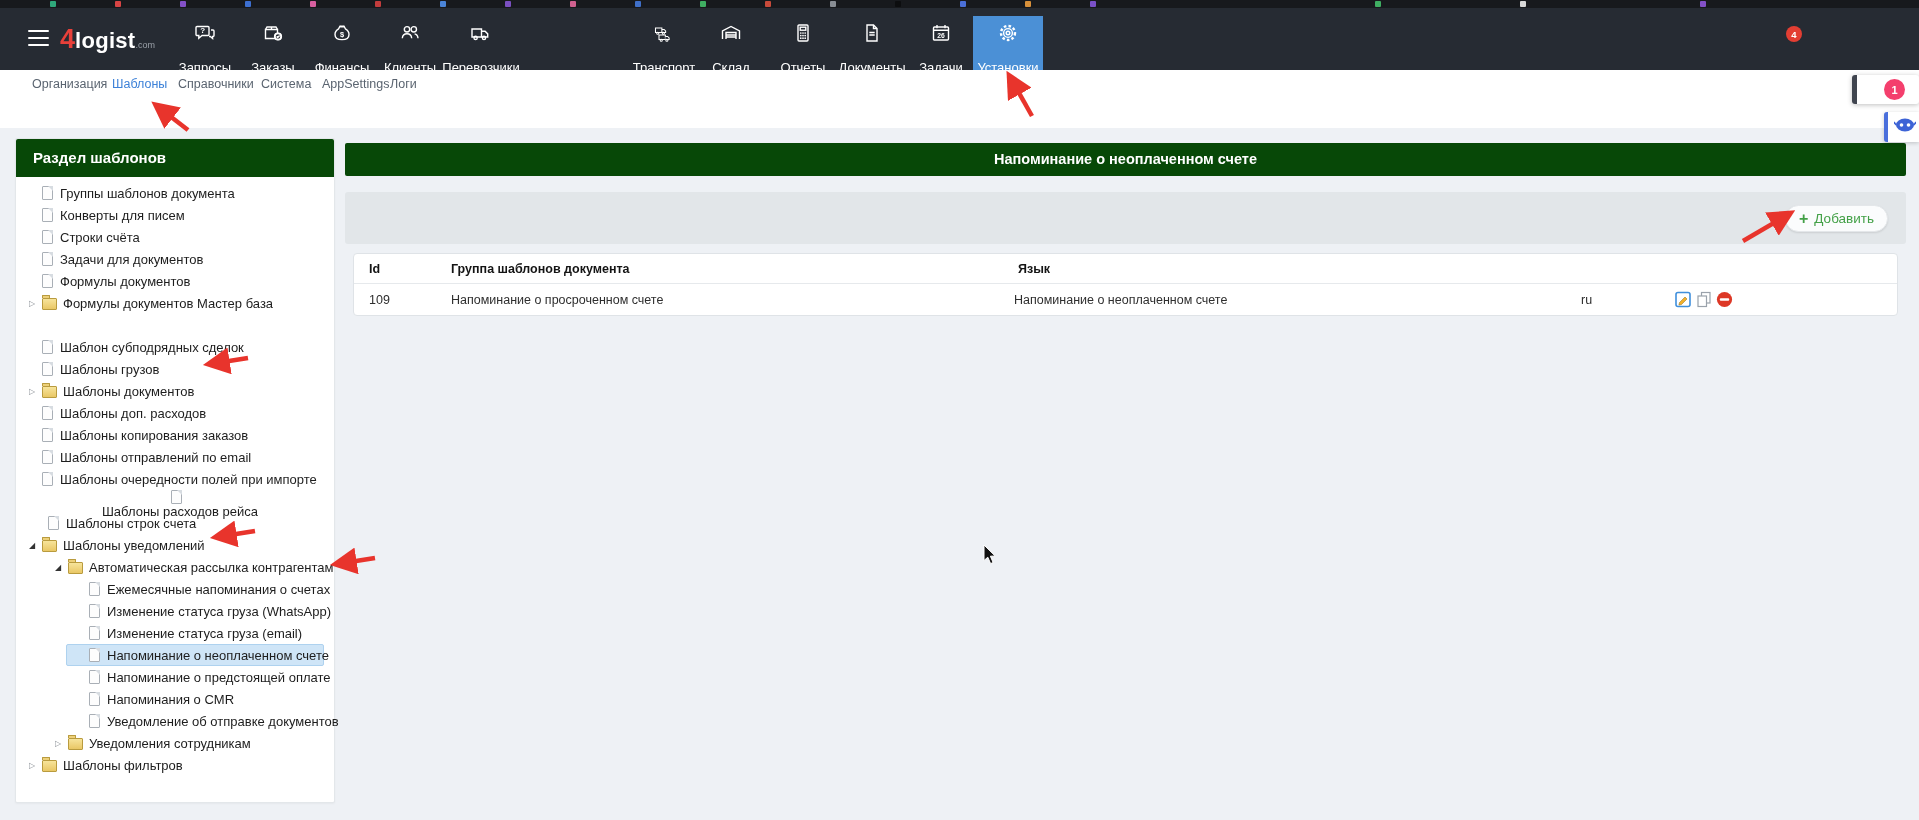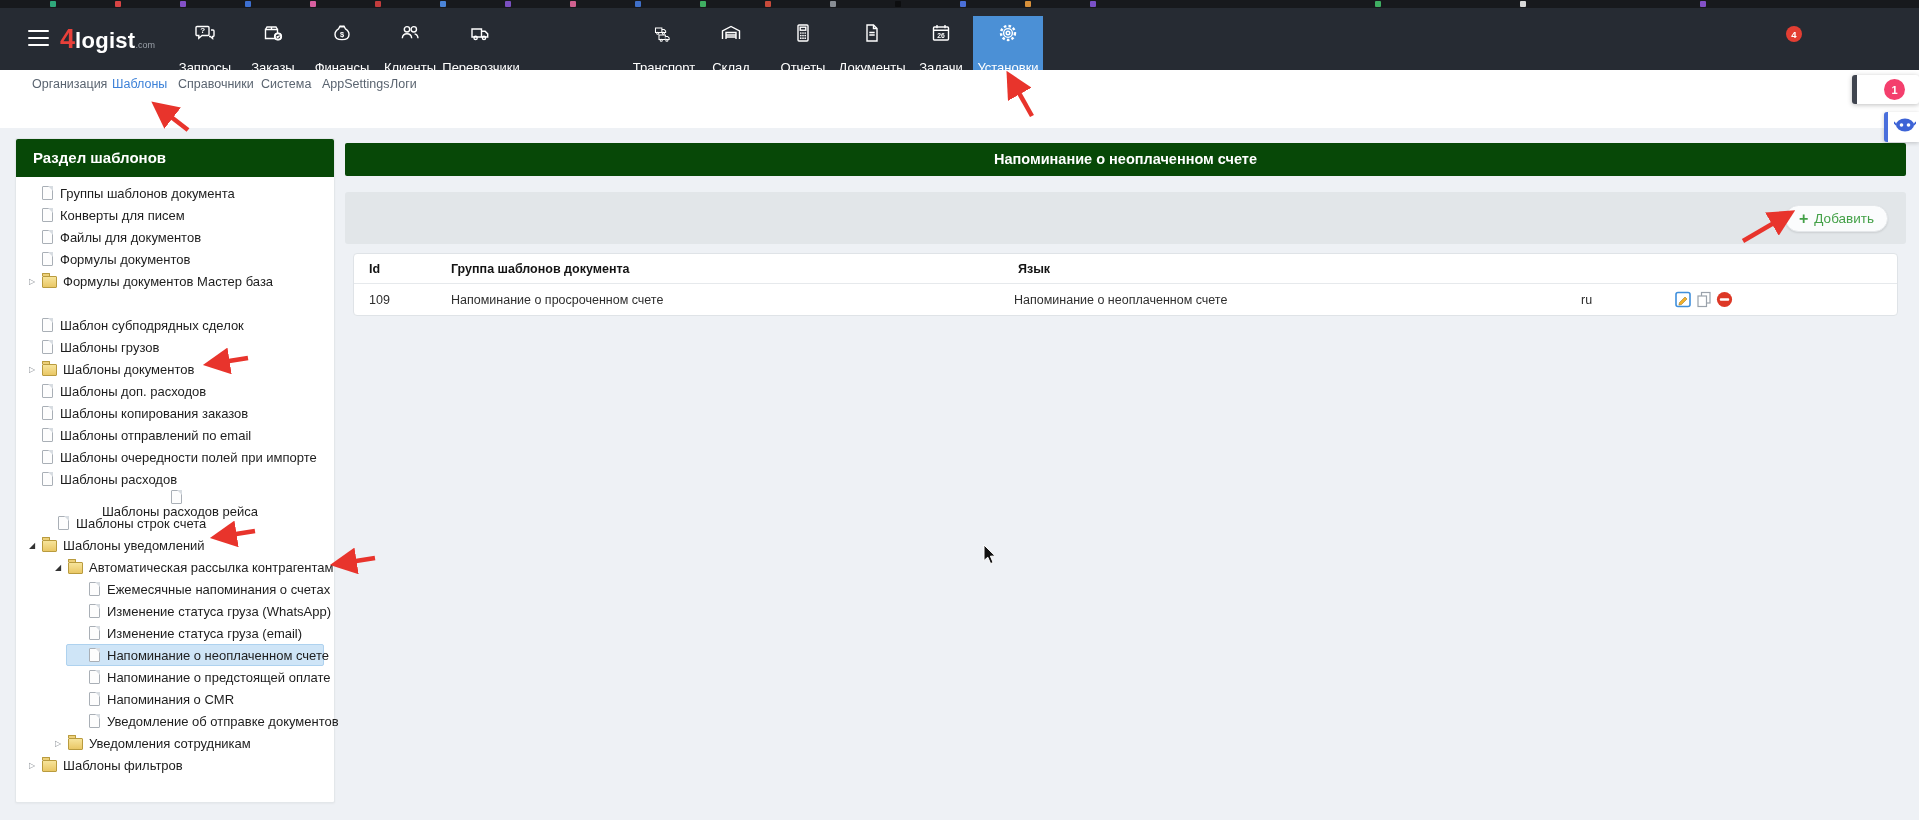--- a/index.html
+++ b/index.html
@@ -273,21 +273,26 @@
           <span class="lbl">Группы шаблонов документа</span>
         </div>
         <div class="trow" style="padding-left: 10px;">
           <span class="exp"></span>
           <span class="fic"></span>
           <span class="lbl">Конверты для писем</span>
         </div>
         <div class="trow" style="padding-left: 10px;">
           <span class="exp"></span>
           <span class="fic"></span>
-          <span class="lbl">Файлы для документов</span>
+          <span class="lbl">Строки счёта</span>
+        </div>
+        <div class="trow" style="padding-left: 10px;">
+          <span class="exp"></span>
+          <span class="fic"></span>
+          <span class="lbl">Задачи для документов</span>
         </div>
         <div class="trow" style="padding-left: 10px;">
           <span class="exp"></span>
           <span class="fic"></span>
           <span class="lbl">Формулы документов</span>
         </div>
         <div class="trow" style="padding-left: 10px;">
           <span class="exp">▷</span>
           <span class="dic"></span>
           <span class="lbl">Формулы документов Мастер база</span>
@@ -320,31 +325,26 @@
         <div class="trow" style="padding-left: 10px;">
           <span class="exp"></span>
           <span class="fic"></span>
           <span class="lbl">Шаблоны отправлений по email</span>
         </div>
         <div class="trow" style="padding-left: 10px;">
           <span class="exp"></span>
           <span class="fic"></span>
           <span class="lbl">Шаблоны очередности полей при импорте</span>
         </div>
-        <div class="trow" style="padding-left: 10px;">
-          <span class="exp"></span>
-          <span class="fic"></span>
-          <span class="lbl">Шаблоны расходов</span>
-        </div>
         <div class="trow" style="padding-left: 10px; flex-direction: column;">
           <span class="exp"></span>
           <span class="fic"></span>
           <span class="lbl">Шаблоны расходов рейса</span>
         </div>
-        <div class="trow" style="padding-left: 26px;">
+        <div class="trow" style="padding-left: 16px;">
           <span class="exp"></span>
           <span class="fic"></span>
           <span class="lbl">Шаблоны строк счета</span>
         </div>
         <div class="trow" style="padding-left: 10px;">
           <span class="exp open">◢</span>
           <span class="dic"></span>
           <span class="lbl">Шаблоны уведомлений</span>
         </div>
         <div class="trow" style="padding-left: 36px;">

